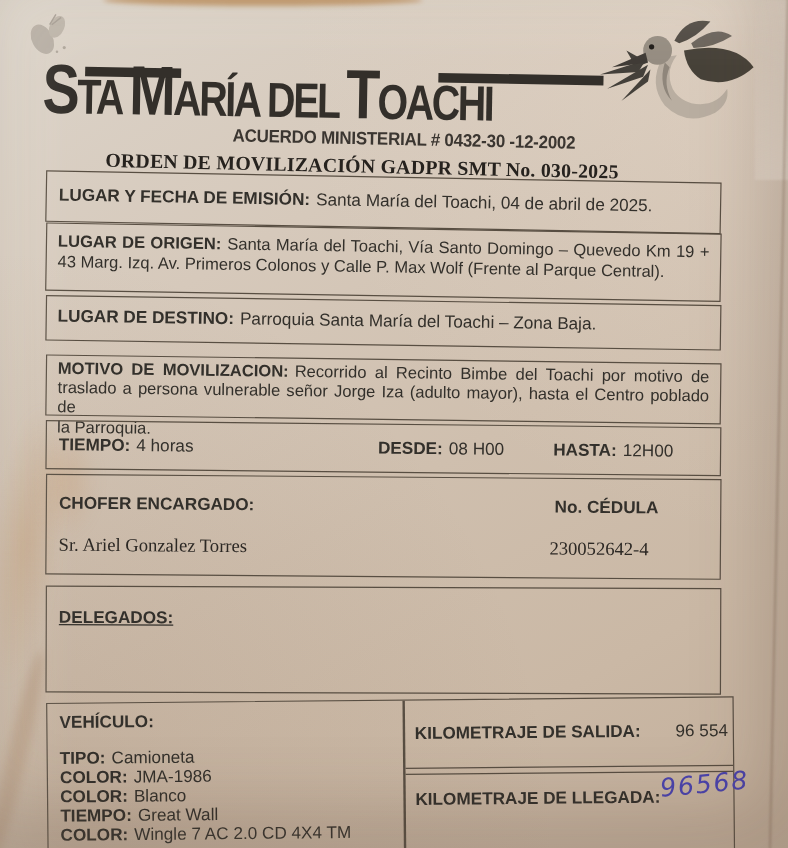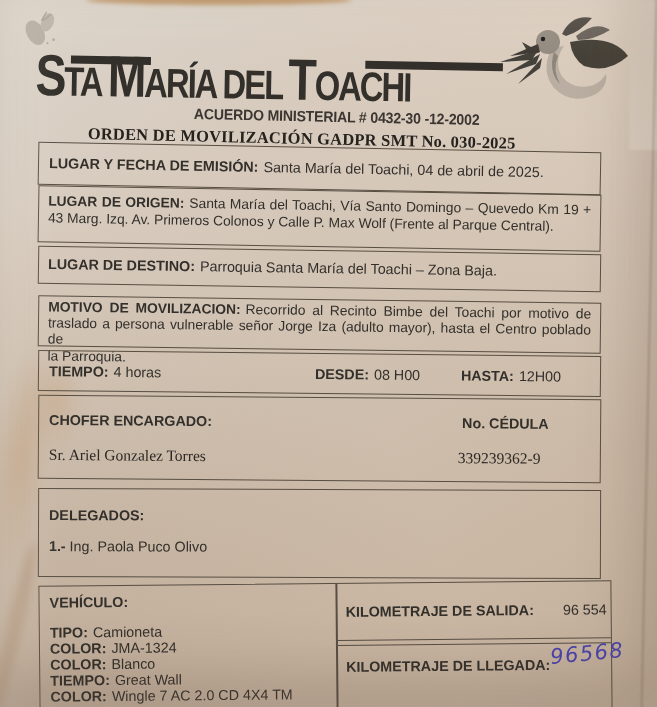--- a/index.html
+++ b/index.html
@@ -58,21 +58,21 @@
   #row-emision{top:147px;height:43px;padding:12px 10px 0;transform:rotate(1.05deg);white-space:nowrap;}
   #row-origen {top:190px;height:57px;padding:7px 9px 0;line-height:16.5px;font-size:13.8px;transform:rotate(.95deg);}
   #row-destino{top:250px;height:38px;padding:9px 9px 0;transform:rotate(.85deg);white-space:nowrap;}
   #row-motivo {top:299px;height:51px;padding:3px 9px 0;line-height:16.2px;font-size:13.8px;transform:rotate(.75deg);}
   #row-tiempo {top:353px;height:41px;transform:rotate(.6deg);}
   #row-tiempo .cell{position:absolute;top:12px;white-space:nowrap;}
   #row-chofer {top:397px;height:84px;transform:rotate(.45deg);}
   #row-chofer .pos{position:absolute;white-space:nowrap;}
   .serif{font-family:"Liberation Serif",serif;font-size:15.5px;color:var(--ink-serif);}
   #row-delegados{top:489px;height:89px;transform:rotate(.2deg);}
-  #row-delegados .pos{position:absolute;white-space:nowrap;}
+  #row-delegados .pos{position:absolute;white-space:nowrap;text-decoration:underline;}
   #row-vehiculo{top:583px;height:132px;left:39px;width:573px;display:flex;transform:rotate(-.55deg);}
   .veh-left{width:298px;box-sizing:border-box;border-right:2px solid var(--border);
     padding:8px 0 0 10px;}
   .veh-fields{margin-top:14px;line-height:16.1px;font-size:14.3px;white-space:nowrap;}
   .veh-right{flex:1;display:flex;flex-direction:column;position:relative;}
   .km-top{height:57px;box-sizing:border-box;border-bottom:1.8px solid var(--border);
     display:flex;align-items:center;padding-left:8px;white-space:nowrap;}
   .km-top .val{margin-left:24px;}
   .km-gap{height:4px;}
   .km-bottom{flex:1;box-sizing:border-box;border-top:1.8px solid var(--border);
@@ -167,37 +167,33 @@
     </div>
     <div class="cell" style="left:422px">
       <span class="lbl">HASTA:</span><span>12H00</span>
     </div>
   </div>
 
   <div class="row" id="row-chofer">
     <span class="pos lbl" style="left:10px;top:16px">CHOFER ENCARGADO:</span>
     <span class="pos lbl" style="left:423px;top:16px">No. CÉDULA</span>
     <span class="pos serif" style="left:10px;top:50px">Sr. Ariel Gonzalez Torres</span>
-    <span class="pos serif" style="left:419px;top:50px">339239362-9</span>
+    <span class="pos serif" style="left:419px;top:50px">230052642-4</span>
   </div>
 
   <div class="row" id="row-delegados">
     <span class="pos lbl" style="left:10px;top:18px">DELEGADOS:</span>
-    <span class="pos" style="left:10px;top:49px">
-      <b>1.-</b>
-      <span>Ing. Paola Puco Olivo</span>
-    </span>
   </div>
 
   <div class="row" id="row-vehiculo">
     <div class="veh-left">
       <span class="lbl">VEHÍCULO:</span>
       <div class="veh-fields">
         <div><span class="lbl">TIPO:</span><span>Camioneta</span></div>
-        <div><span class="lbl">COLOR:</span><span>JMA-1324</span></div>
+        <div><span class="lbl">COLOR:</span><span>JMA-1986</span></div>
         <div><span class="lbl">COLOR:</span><span>Blanco</span></div>
         <div><span class="lbl">TIEMPO:</span><span>Great Wall</span></div>
         <div><span class="lbl">COLOR:</span><span>Wingle 7 AC 2.0 CD 4X4 TM</span></div>
       </div>
     </div>
     <div class="veh-right">
       <div class="km-top">
         <span class="lbl">KILOMETRAJE DE SALIDA:</span>
         <span class="val">96 554</span>
       </div>

